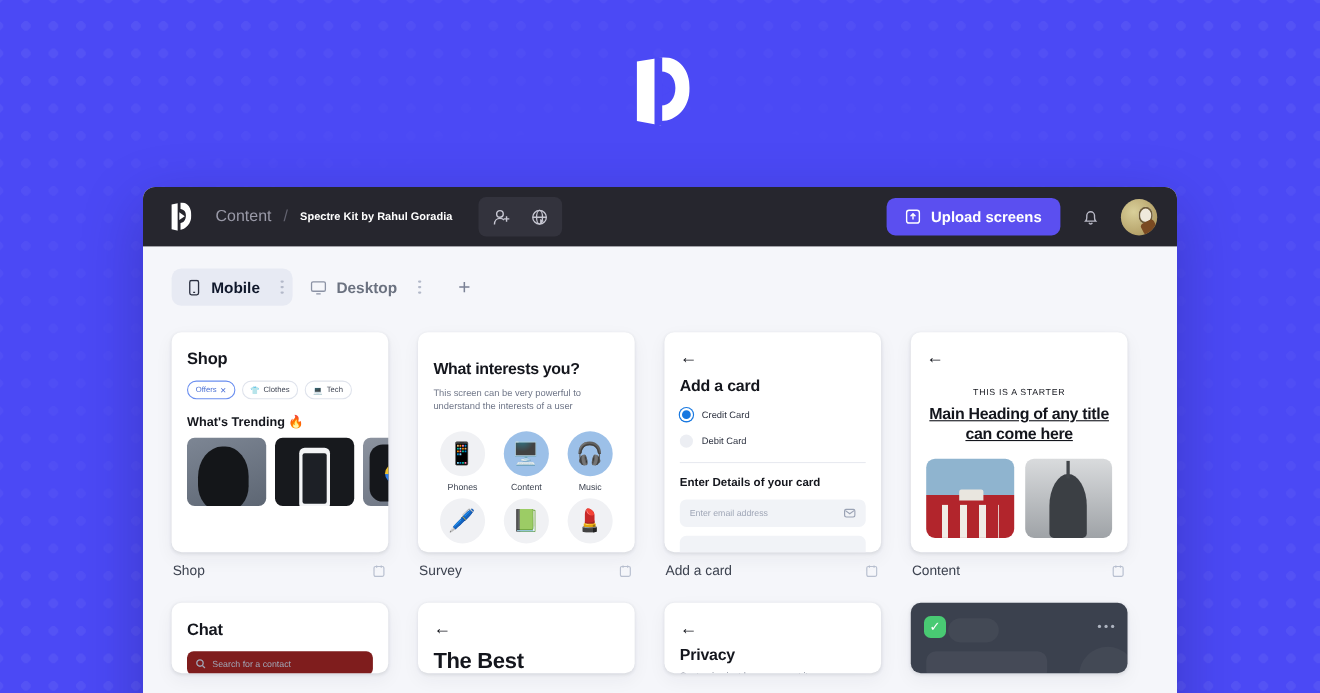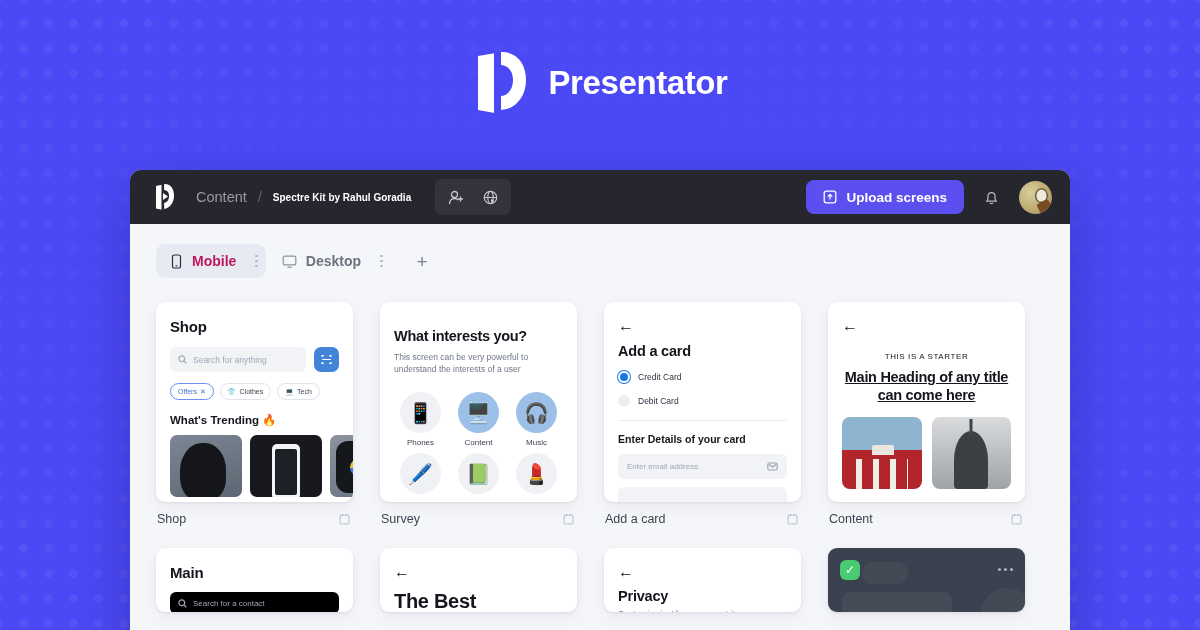--- a/index.html
+++ b/index.html
@@ -79,21 +79,21 @@
     transform: rotate(-28deg); z-index: 2;
   }
   
   .tabs-row { display: flex; align-items: center; padding: 20px 0 0 26px; gap: 2px; }
   .tab {
     display: flex; align-items: center; gap: 9px;
     padding: 9px 8px 9px 14px; border-radius: 9px; cursor: pointer;
   }
   .tab.active { background: #e7eaf3; }
   .tab-label { font-size: 14px; color: #6b7280; font-weight: bold; }
-  .tab.active .tab-label { color: #be185d; font-weight: bold; }
+  .tab.active .tab-label { color: #0f172a; font-weight: bold; }
   .tab-ico { display: flex; color: #8b92a4; }
   .tab.active .tab-ico { color: #2b3040; }
   .tab-dots { margin-left: 10px; display: flex; flex-direction: column; gap: 2.5px; }
   .tab-dots i { width: 2.5px; height: 2.5px; border-radius: 50%; background: #b3b9c9; display: block; }
   .add-tab {
     margin-left: 16px; color: #7b8296; font-size: 19px; line-height: 1;
     cursor: pointer; padding: 4px 8px;
   }
   
   .screens {
@@ -194,21 +194,21 @@
     content:""; position:absolute; left:50%; top:14px; transform:translateX(-50%);
     width:34px; height:58px; background:#3b3f44; border-radius:50% 50% 4px 4px;
   }
   .ct-img-b::before {
     content:""; position:absolute; left:50%; top:2px; transform:translateX(-50%);
     width:3px; height:16px; background:#41454a; z-index:2;
   }
   
   .screen-frame-cut { height: 64px; }
   .chat-search {
-    height: 22px; background: #000000; border-radius: 6px; margin-top: 11px;
+    height: 22px; background: #7f1d1d; border-radius: 6px; margin-top: 11px;
     display: flex; align-items: center; gap: 6px; padding: 0 8px;
   }
   .chat-search span { font-size: 8px; color: #a0a7b7; }
   .ws-h1 { font-size: 20px; font-weight: bold; color: #14161d; margin-top: 9px; line-height: 1.2; letter-spacing: -0.3px; }
   .pv-h1 { font-size: 14.5px; font-weight: bold; color: #14161d; margin-top: 8px; letter-spacing: -0.2px; }
   .pv-sub { font-size: 8.5px; color: #6f7688; margin-top: 5px; }
   .dark-frame { background: #3b414e; }
   .dk-inner { padding: 12px 12px 0 12px; display: flex; align-items: flex-start; justify-content: space-between; }
   .dk-check {
     width: 20px; height: 20px; border-radius: 6px; background: #49ca73;
@@ -226,21 +226,20 @@
 <div class="bg-dots"></div>
 
 <div class="brand">
   <span class="brand-logo">
     <svg width="54" height="62" viewBox="0 0 54 62">
       <path d="M6 4 L30 0 C45 0 54 12 54 28 C54 46 42 58 28 58 L28 44 C36 44 41 37 41 28 C41 19 36 13 28 13 L28 62 L6 58 Z" fill="#fff"></path>
       <path d="M24 22 L38 30 L24 38 Z" fill="#4b49f5"></path>
       <rect x="22" y="0" width="7" height="62" fill="#4b49f5"></rect>
     </svg>
   </span>
-  <span class="brand-name">Presentator</span>
 </div>
 
 <div class="app-window">
 
   <div class="app-header">
     <span class="hdr-logo">
       <svg width="20" height="26" viewBox="0 0 20 26">
         <path d="M2 2 L11 0 C17 0 20 5 20 12 C20 19 15 25 9 25 L9 19 C13 19 15 16 15 12 C15 8 13 6 9 6 L9 26 L2 24.5 Z" fill="#fff"></path>
         <rect x="7.5" y="0" width="2.6" height="26" fill="#26262e"></rect>
         <path d="M9 9 L14 12.5 L9 16 Z" fill="#fff"></path>
@@ -317,35 +316,20 @@
     </div>
     <span class="add-tab">+</span>
   </div>
 
   <div class="screens">
 
     <div class="screen-cell">
       <div class="screen-frame">
         <div class="sc-pad">
           <div class="sc-h1">Shop</div>
-          <div class="shop-searchrow">
-            <div class="shop-search">
-              <svg width="9" height="9" viewBox="0 0 9 9" fill="none" stroke="#a0a7b7" stroke-width="1.2">
-                <circle cx="3.8" cy="3.8" r="2.9"></circle>
-                  <path d="M6 6 L8.4 8.4"></path>
-              </svg>
-              <span>Search for anything</span>
-            </div>
-            <div class="scan-btn">
-              <svg width="13" height="13" viewBox="0 0 13 13" fill="none" stroke="#fff" stroke-width="1.1">
-                <path d="M2 4 V2.6 h1.8 M11 4 V2.6 H9.2 M2 9 v1.4 h1.8 M11 9 v1.4 H9.2"></path>
-                <path d="M2.2 6.5 h8.6"></path>
-              </svg>
-            </div>
-          </div>
           <div class="chips">
             <span class="chip sel">
               <span>Offers</span>
               <span>✕</span>
             </span>
             <span class="chip">
               <span>👕</span>
               <span>Clothes</span>
             </span>
             <span class="chip">
@@ -473,21 +457,21 @@
         </span>
       </div>
     </div>
   </div>
 
   <div class="screens" style="padding-top:22px;">
 
     <div class="screen-cell">
       <div class="screen-frame screen-frame-cut">
         <div class="sc-pad">
-          <div class="sc-h1">Main</div>
+          <div class="sc-h1">Chat</div>
           <div class="chat-search">
             <svg width="9" height="9" viewBox="0 0 9 9" fill="none" stroke="#a0a7b7" stroke-width="1.2">
               <circle cx="3.8" cy="3.8" r="2.9"></circle>
                 <path d="M6 6 L8.4 8.4"></path>
             </svg>
             <span>Search for a contact</span>
           </div>
         </div>
       </div>
     </div>

